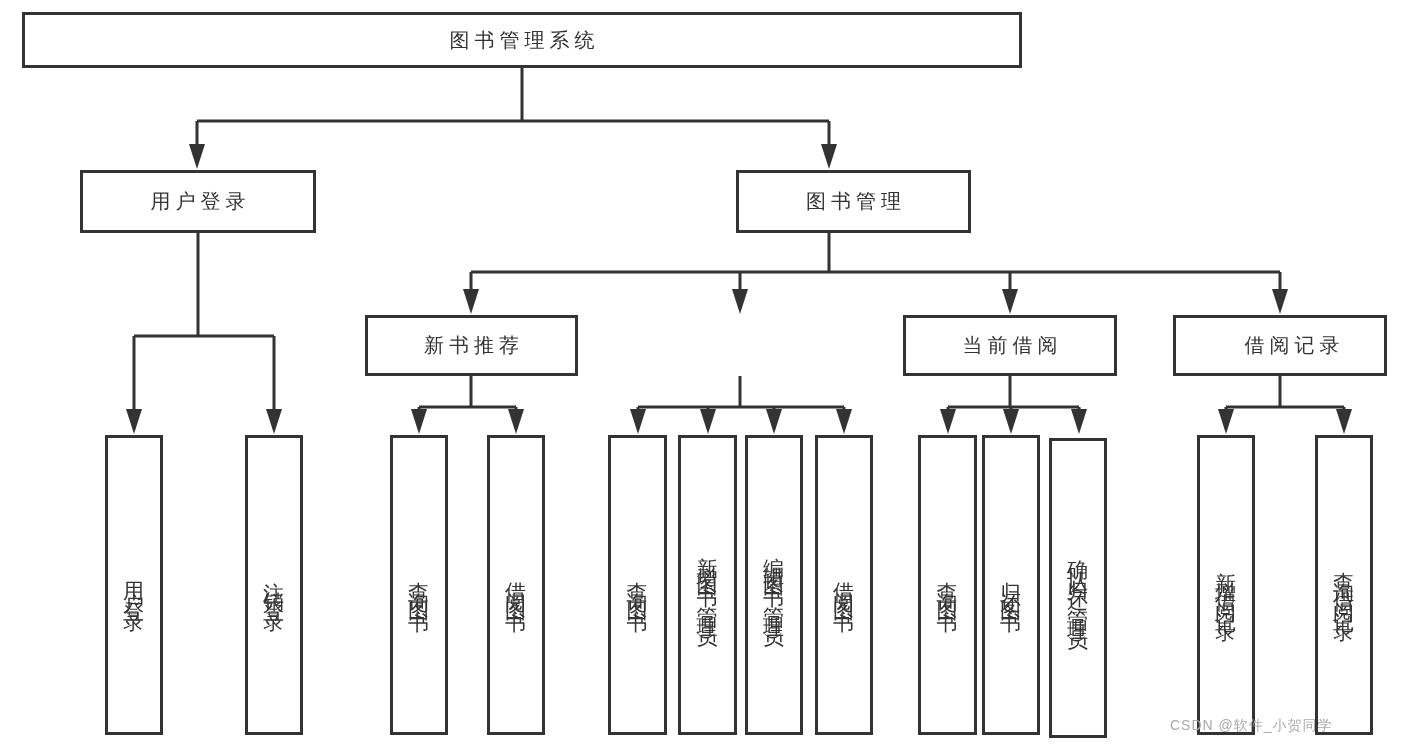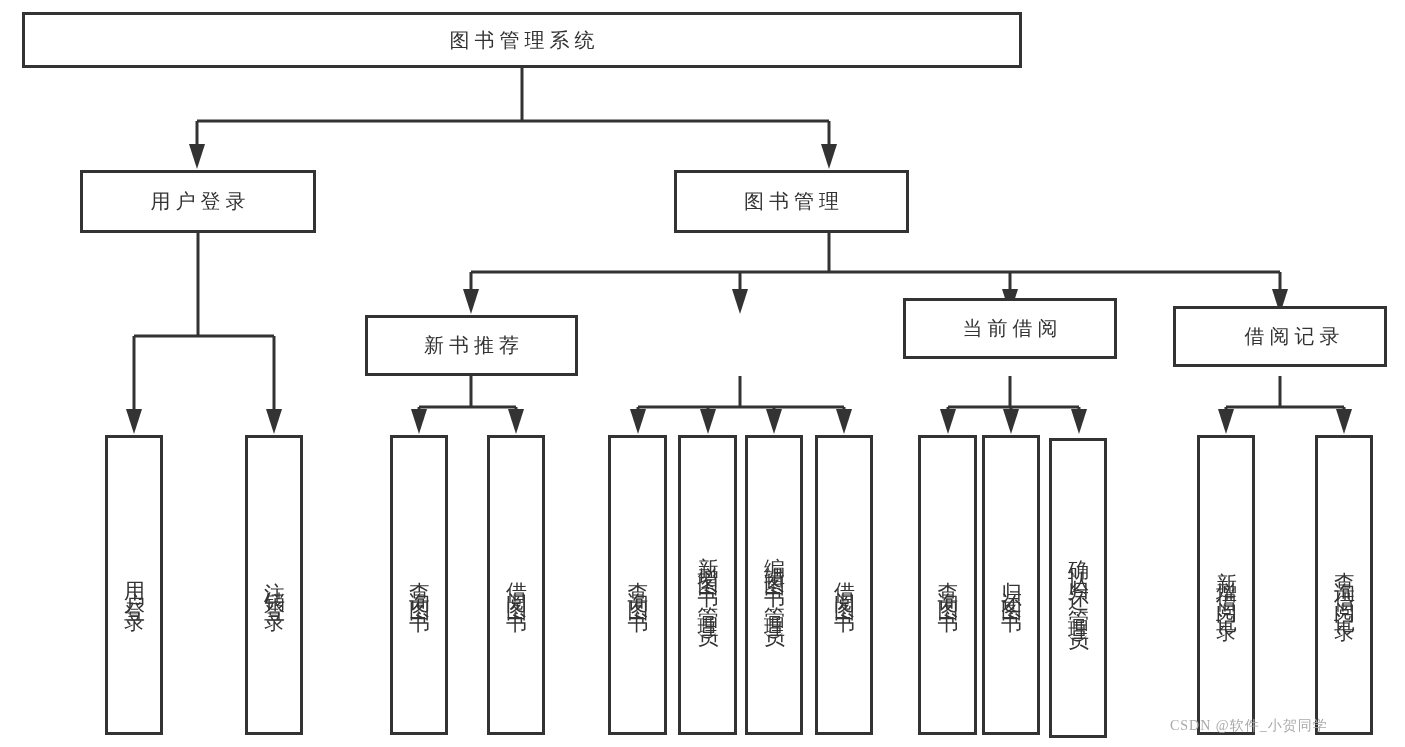--- a/index.html
+++ b/index.html
@@ -1,20 +1,20 @@
 <!DOCTYPE html>
 <html><head>
 <meta charset="utf-8">
 <style>
   html,body{margin:0;padding:0;background:#fff;}
   #stage{
     position:relative;
     width:1405px;height:747px;
     background:#ffffff;
-    font-family:Liberation Serif, serif;
+    font-family:Liberation Sans, sans-serif;
     color:#333333;
     overflow:hidden;
   }
   svg.connectors{position:absolute;left:0;top:0;}
   .node{
     position:absolute;
     box-sizing:border-box;
     border:3px solid #333333;
     background:#ffffff;
     display:flex;align-items:center;justify-content:center;
@@ -25,25 +25,25 @@
     writing-mode:vertical-rl;
     text-orientation:mixed;
     font-size:21px;
     letter-spacing:10px;
     line-height:1;
     white-space:nowrap;
   }
   
   #n-root        {left:22px;  top:12px;  width:1000px;height:56px;}
   #n-user-login  {left:80px;  top:170px; width:236px; height:63px;}
-  #n-book-mgmt   {left:674px; top:170px; width:235px; height:63px;}
+  #n-book-mgmt   {left:736px; top:170px; width:235px; height:63px;}
   #n-new-books   {left:365px; top:315px; width:213px; height:61px;justify-content:center;}
   #n-book-borrow {left:634px; top:315px; width:212px; height:61px;}
-  #n-cur-borrow  {left:903px; top:298px; width:214px; height:61px;}
-  #n-records     {left:1173px;top:306px; width:214px; height:61px;padding-left:24px;}
+  #n-cur-borrow  {left:903px; top:315px; width:214px; height:61px;}
+  #n-records     {left:1173px;top:315px; width:214px; height:61px;padding-left:24px;}
   .leaf{top:435px;height:300px;width:58px;}
   #n-ul-login    {left:105px;}
   #n-ul-logout   {left:245px;}
   #n-nb-query    {left:390px;}
   #n-nb-borrow   {left:487px;}
   #n-bb-query    {left:608px;width:59px;}
   #n-bb-add      {left:678px;width:59px;}
   #n-bb-edit     {left:745px;}
   #n-bb-borrow   {left:815px;}
   #n-cb-query    {left:918px;width:59px;}

